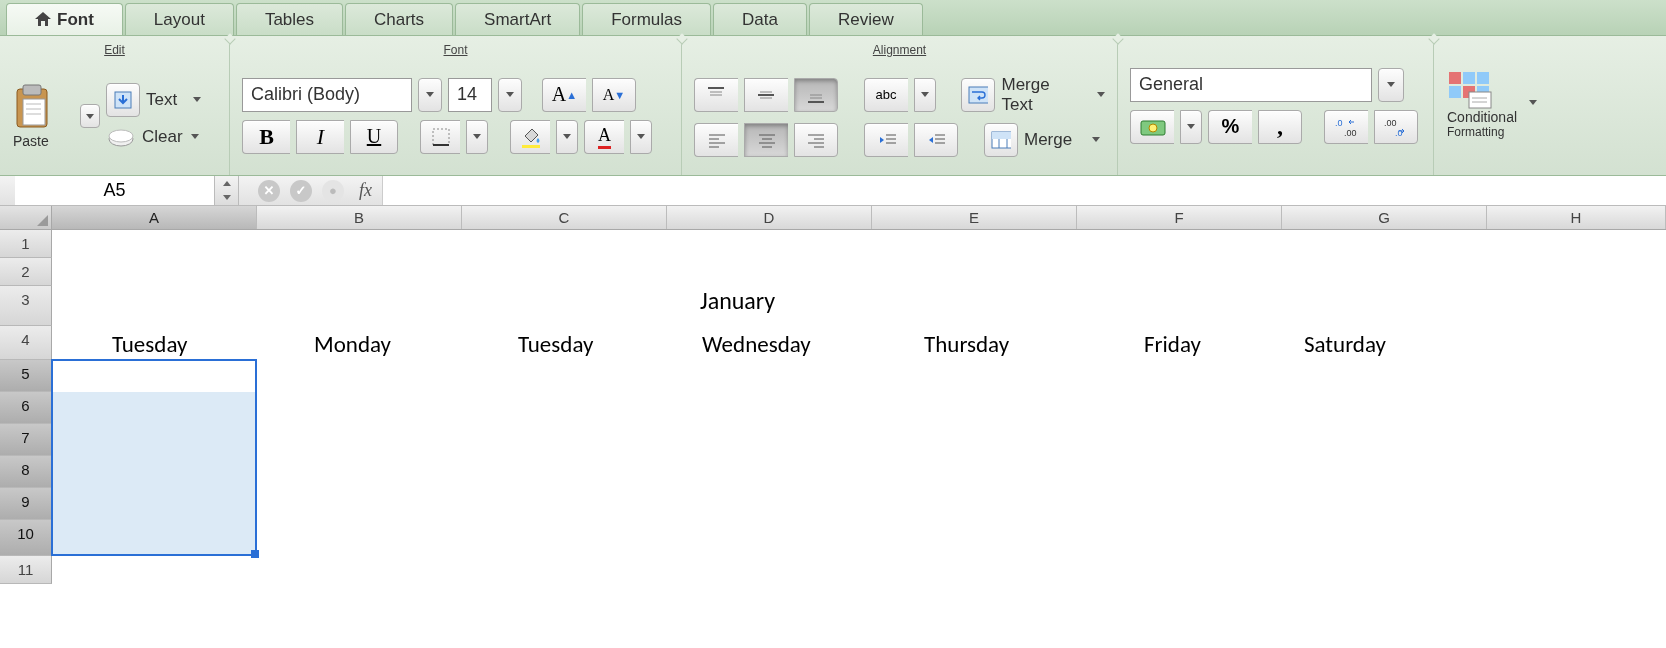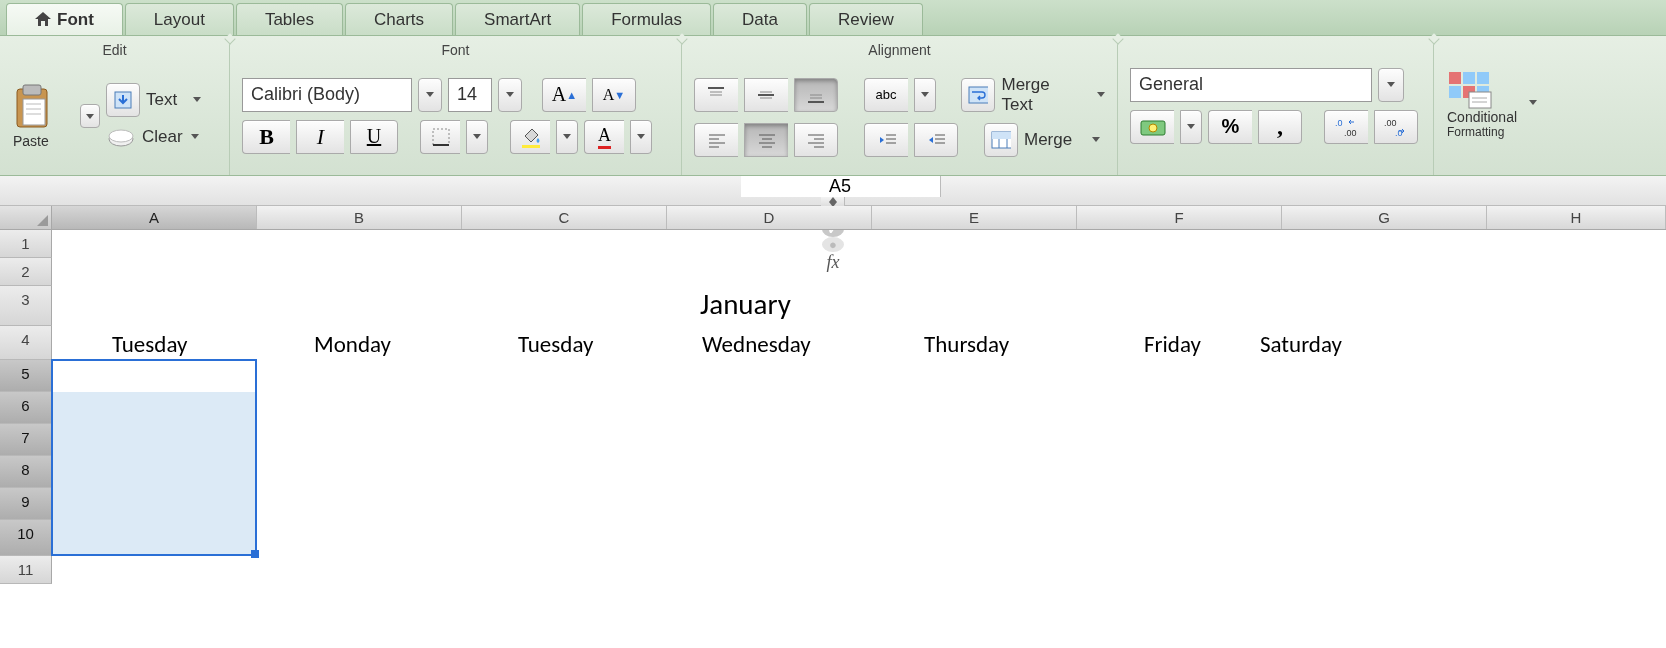--- a/index.html
+++ b/index.html
@@ -6,42 +6,42 @@
 body { font-family:"Lucida Grande","Helvetica Neue",sans-serif; font-size:13px; background:#fff; overflow:hidden; width:1666px; height:648px; }
 
 
 .tabs { height:36px; background:linear-gradient(#cce0ca,#b8d2b6); display:flex; align-items:flex-end; padding-left:6px; border-bottom:1px solid #9bba99; }
 .tab { height:32px; line-height:32px; padding:0 28px; font-size:17px; color:#333; border:1px solid #9bba99; border-bottom:none; border-radius:4px 4px 0 0; margin-right:2px; background:linear-gradient(#dce9da,#c9ddc7); cursor:default; position:relative; }
 .tab.active { background:linear-gradient(#f6faf5,#e8f1e6); font-weight:bold; }
 .home-icon { display:inline-block; width:16px; height:14px; margin-right:6px; vertical-align:-1px; }
 
 .ribbon { height:140px; background:linear-gradient(#e6efe4,#d3e1d1); border-bottom:1px solid #9bba99; display:flex; }
 .group { position:relative; border-right:1px solid #b8ccb6; padding:4px 12px 4px 12px; display:flex; flex-direction:column; }
-.group-label { text-align:center; font-size:14px; color:#444; height:20px; line-height:20px; }
+.group-label { text-align:center; font-size:12px; color:#444; height:20px; line-height:20px;text-decoration:underline; }
 .group-content { flex:1; display:flex; align-items:center; gap:6px; }
 .notch { position:absolute; top:-1px; left:-4px; width:8px; height:8px; background:#e6efe4; border-right:1px solid #b8ccb6; border-bottom:1px solid #b8ccb6; transform:rotate(45deg); }
 
 .bigbtn { display:flex; flex-direction:column; align-items:flex-start; justify-content:center; width:62px; height:108px; border:1px solid transparent; border-radius:4px; font-size:14px; color:#333; }
 
 .btn { height:34px; border:1px solid #aaa; border-radius:4px; background:linear-gradient(#fdfdfd,#e3e3e3); display:inline-flex; align-items:center; justify-content:center; padding:0 6px; box-shadow:inset 0 1px 0 #fff; font-size:16px; }
 .btn.pressed { background:linear-gradient(#b6b6b6,#d8d8d8); box-shadow:inset 0 2px 4px rgba(0,0,0,.3); }
 .btn.seg { border-radius:0; border-right:none; }
 .btn.seg.first { border-radius:4px 0 0 4px; }
 .btn.seg.last { border-radius:0 4px 4px 0; border-right:1px solid #aaa; }
 .drop { width:16px; display:inline-flex; align-items:center; justify-content:center; }
 .caret { width:0; height:0; border-left:4px solid transparent; border-right:4px solid transparent; border-top:5px solid #555; }
 
 .field { height:34px; background:#fff; border:1px solid #999; display:inline-flex; align-items:center; padding:0 8px; font-size:18px; color:#333; }
 
 .stack { display:flex; flex-direction:column; gap:8px; justify-content:center; }
 .row { display:flex; gap:6px; align-items:center; }
 .lbl { font-size:17px; color:#333; }
 
 
-.fbar { height:30px; background:linear-gradient(#f3f3f3,#e2e2e2); border-bottom:1px solid #bbb; display:flex; align-items:center;flex-direction:column; }
+.fbar { height:30px; background:linear-gradient(#f3f3f3,#e2e2e2); border-bottom:1px solid #bbb; display:flex; align-items:center; }
 .namebox { width:200px; text-align:center; font-size:18px; border-right:1px solid #bbb; height:100%; display:flex; align-items:center; justify-content:center; background:#fff; margin-left:15px; }
 .stepper { width:24px; height:100%; background:linear-gradient(#f3f3f3,#dcdcdc); border-right:1px solid #bbb; display:flex; flex-direction:column; }
 .stepper div { flex:1; display:flex; align-items:center; justify-content:center; }
 .fx { font-style:italic; font-family:"Times New Roman",serif; font-size:18px; padding:0 10px; color:#555; }
 .fbar .circ { width:22px; height:22px; border-radius:50%; background:#c8c8c8; margin:0 5px; display:flex; align-items:center; justify-content:center; color:#fff; font-size:13px; font-weight:bold; }
 .fbar .circ.dim { background:#e4e4e4; color:#bbb; }
 
 
 .sheet { position:relative; }
 .colhdrs { display:flex; height:24px; background:linear-gradient(#f0f0f0,#d8d8d8); border-bottom:1px solid #a8a8a8; }
@@ -50,21 +50,21 @@
 .colh { border-right:1px solid #bcbcbc; text-align:center; line-height:24px; font-size:15px; color:#444; background:linear-gradient(#f2f2f2,#d8d8d8); }
 .colh.sel { background:linear-gradient(#d6d6d6,#b8b8b8); color:#222; }
 
 .rows { display:flex; }
 .rowhdrcol { width:52px; }
 .rowh { height:28px; background:linear-gradient(#ececec,#d6d6d6); border-bottom:1px solid #b8b8b8; border-right:1px solid #a8a8a8; text-align:center; line-height:28px; font-size:15px; color:#444; }
 .rowh.tall { height:40px; }
 .rowh.sel { background:linear-gradient(#c8c8c8,#adadad); color:#111; }
 .cells { position:relative; flex:1; }
 
-.monthtxt { position:absolute; top:56px; left:648px; font-size:29px; font-family:Calibri,sans-serif; }
+.monthtxt { position:absolute; top:56px; left:648px; font-size:24px; font-family:Calibri,sans-serif; }
 .daytxt { position:absolute; top:100px; font-size:23px; font-family:Calibri,sans-serif; }
 
 .selection { position:absolute; border:2px solid #2a6fd6; pointer-events:none; }
 .sel-fill-top { position:absolute; background:#fff; }
 .sel-fill-rest { position:absolute; background:#dceaf6; }
 .handle { position:absolute; width:8px; height:8px; background:#2a6fd6; right:-4px; bottom:-4px; }
 
 svg { display:block; }
 </style>
 </head>
@@ -417,21 +417,21 @@
       <div class="rowh">11</div>
     </div>
     <div class="cells">
       <div class="monthtxt">January</div>
       <div class="daytxt" style="left:60px">Tuesday</div>
       <div class="daytxt" style="left:262px">Monday</div>
       <div class="daytxt" style="left:466px">Tuesday</div>
       <div class="daytxt" style="left:650px">Wednesday</div>
       <div class="daytxt" style="left:872px">Thursday</div>
       <div class="daytxt" style="left:1092px">Friday</div>
-      <div class="daytxt" style="left:1208px">Saturday</div>
+      <div class="daytxt" style="left:1252px">Saturday</div>
 
       <div class="sel-fill-top" style="left:0;top:130px;width:205px;height:32px"></div>
       <div class="sel-fill-rest" style="left:0;top:162px;width:205px;height:164px"></div>
       <div class="selection" style="left:-1px;top:129px;width:206px;height:197px">
         <div class="handle"></div>
       </div>
     </div>
   </div>
 </div>
 

